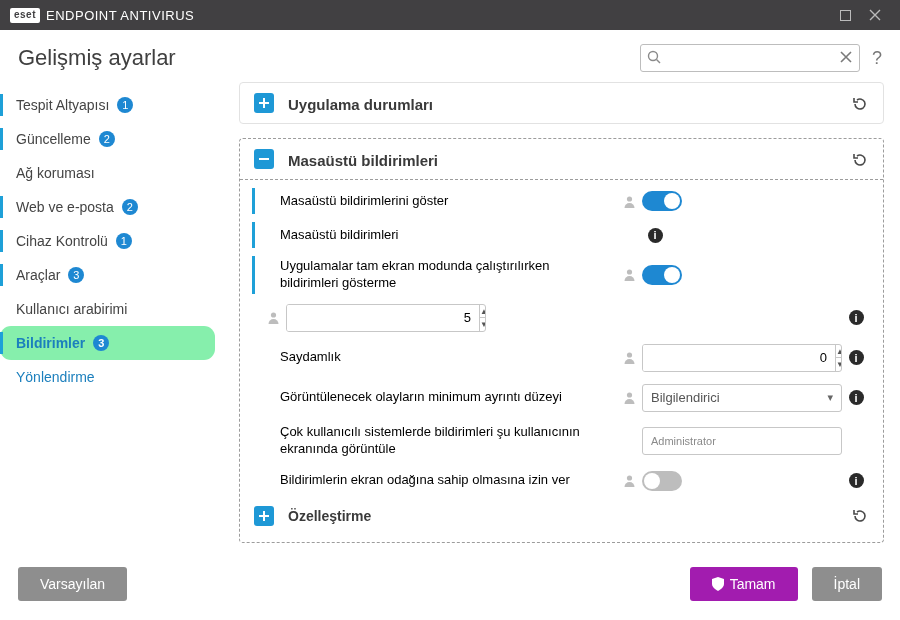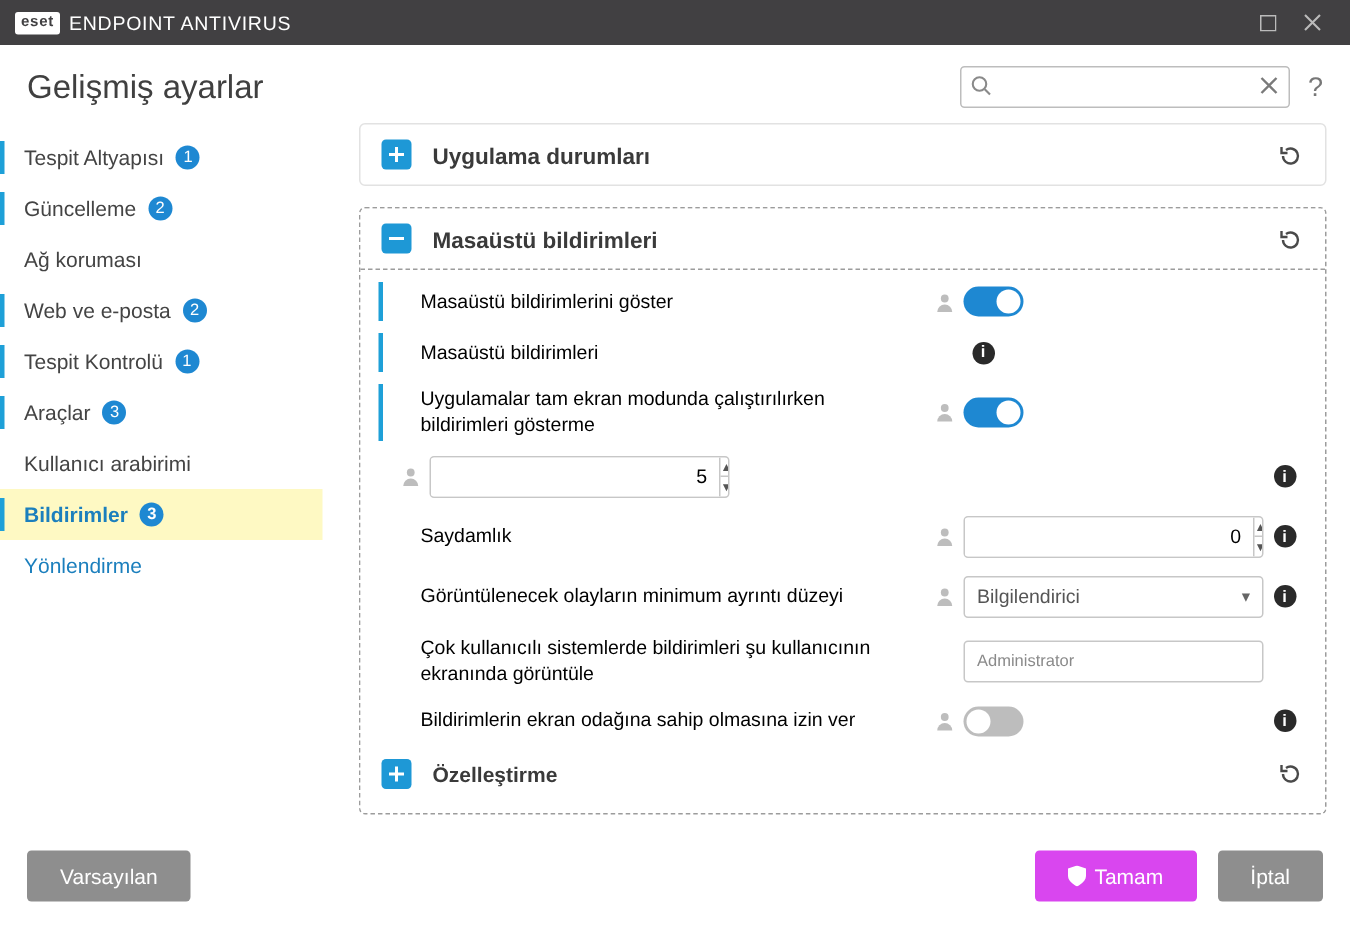--- a/index.html
+++ b/index.html
@@ -18,21 +18,21 @@
   .search input { width:100%; height:28px; border:1px solid #bdbdbd; border-radius:3px; padding:0 26px; font-size:13px; outline:none; }
   .search .mag { position:absolute; left:7px; top:6px; color:#8a8a8a; }
   .search .clr { position:absolute; right:6px; top:5px; color:#7a7a7a; cursor:pointer; }
   .help { margin-left:12px; color:#777; font-size:18px; cursor:pointer; }
 
   .body { display:flex; height: calc(620px - 30px - 58px - 60px); }
   .sidebar { width: 215px; padding: 6px 0; }
   .sidebar .item { position:relative; padding: 9px 14px 9px 16px; font-size: 14px; color:#444; cursor:pointer; display:flex; align-items:center; gap:8px; }
   .sidebar .item::before { content:""; position:absolute; left:0; top:6px; bottom:6px; width:3px; background:transparent; }
   .sidebar .item.barred::before { background:#1ea0d8; }
-  .sidebar .item.active { background:#fef9c3; }
+  .sidebar .item.active { background:#86efac;border-radius:11px; }
   .sidebar .item.sub { padding-left:16px; color:#1b7fbd; }
   .sidebar .item.sub.active { color:#1b7fbd; font-weight:600; }
   .sidebar .item .label { flex: 0 0 auto; }
   .badge { display:inline-flex; min-width:16px; height:16px; border-radius:8px; background:#1e88d2; color:#fff; font-size:11px; align-items:center; justify-content:center; padding:0 4px; }
 
   .main { flex:1; padding: 0 16px 0 24px; overflow:auto; }
   .panel { border:1px solid #e2e2e2; border-radius:4px; margin-bottom:14px; background:#fff; }
   .panel.expanded-border { border:1px dashed #9c9c9c; }
   .panel-head { display:flex; align-items:flex-end; padding:10px 14px; }
   .panel-head.dotted { border-bottom:1px dashed #9c9c9c; }
@@ -72,21 +72,21 @@
 
   .textin { width:200px; height:28px; border:1px solid #c7c7c7; border-radius:3px; padding:0 8px; font-size:11px; outline:none; color:#8a8a8a; }
 
   .sub-head { display:flex; align-items:center; padding:8px 14px; }
   .sub-head .panel-title { font-size:14px; }
 
   .footer { height:60px; display:flex; align-items:center; padding:0 18px; gap:14px; }
   .footer .spacer { flex:1; }
   .btn { height:34px; padding:0 22px; border:none; border-radius:3px; font-size:14px; cursor:pointer; display:inline-flex; align-items:center; gap:6px; }
   .btn.gray { background:#8e8e8e; color:#fff; }
-  .btn.primary { background:#d946ef; color:#fff; }
+  .btn.primary { background:#a21caf; color:#fff; }
   .shield { width:12px; height:14px; display:inline-block; }
 
   svg { display:block; }
 </style>
 </head>
 <body>
 
 <div class="titlebar">
   <div class="brand">
     <span class="logo">eset</span>
@@ -137,21 +137,21 @@
       <span class="badge">2</span>
     </div>
     <div class="item">
       <span class="label">Ağ koruması</span>
     </div>
     <div class="item barred">
       <span class="label">Web ve e-posta</span>
       <span class="badge">2</span>
     </div>
     <div class="item barred">
-      <span class="label">Tespit Kontrolü</span>
+      <span class="label">Cihaz Kontrolü</span>
       <span class="badge">1</span>
     </div>
     <div class="item barred">
       <span class="label">Araçlar</span>
       <span class="badge">3</span>
     </div>
     <div class="item">
       <span class="label">Kullanıcı arabirimi</span>
     </div>
     <div class="item sub active barred">

